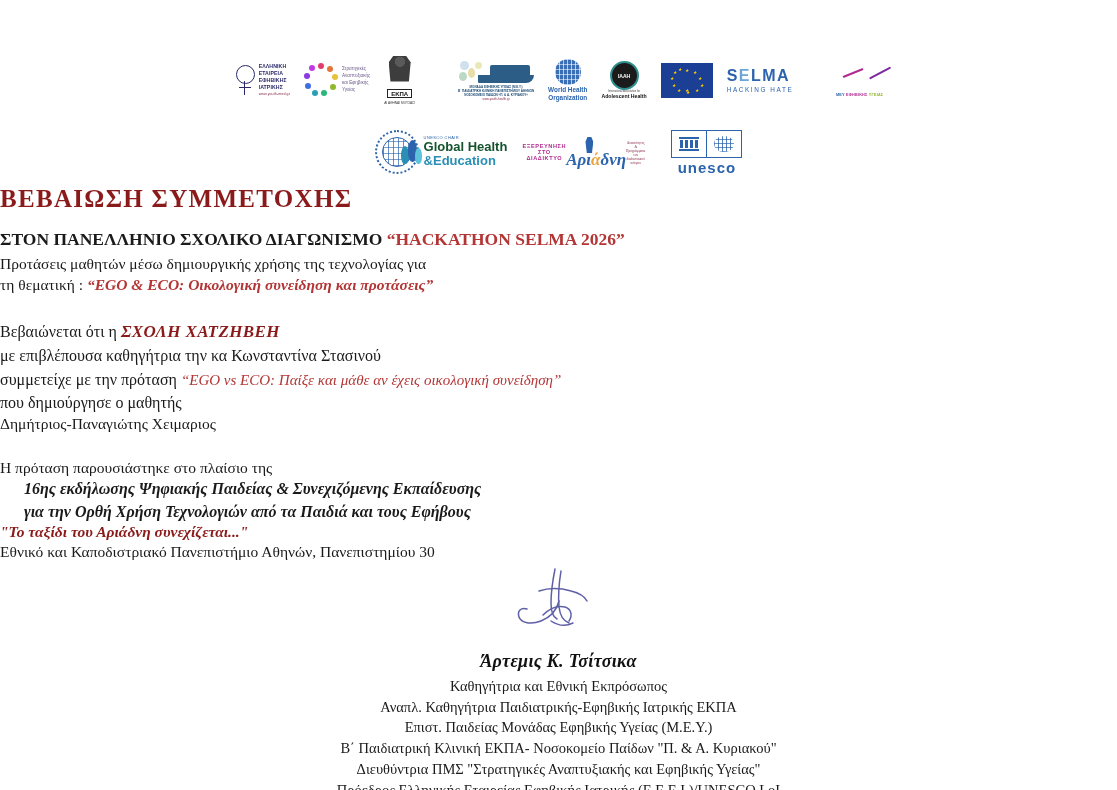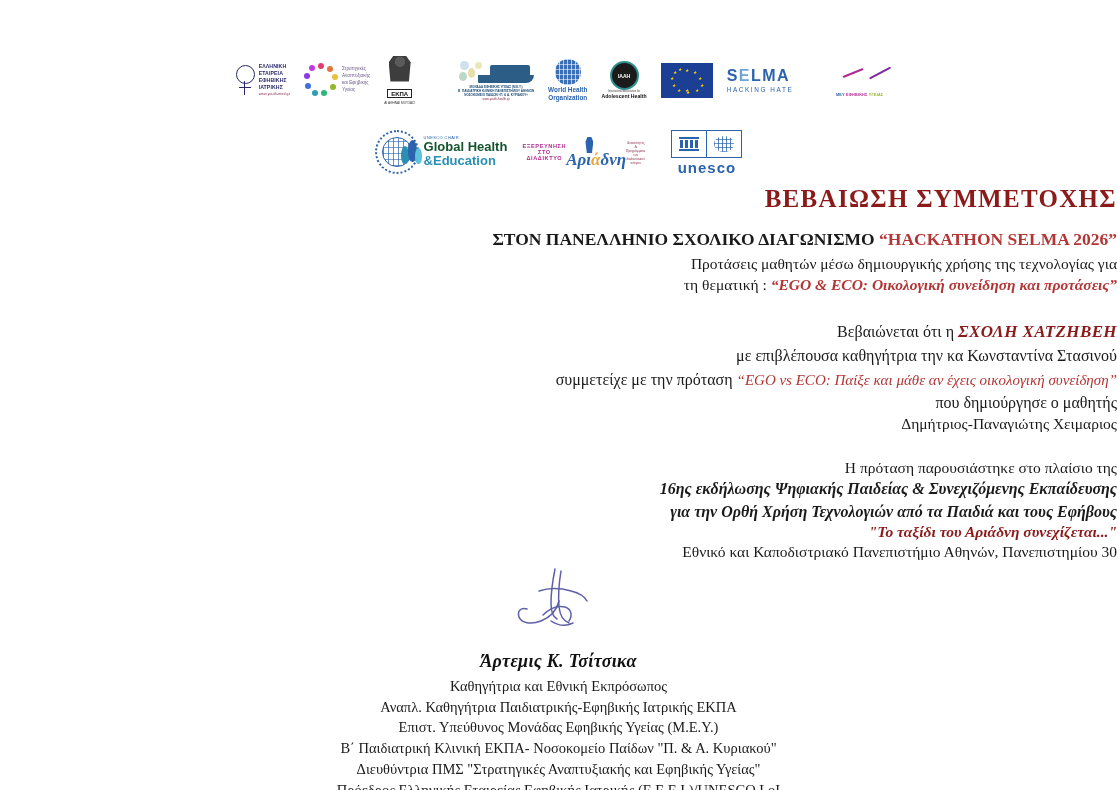--- a/index.html
+++ b/index.html
@@ -203,21 +203,21 @@
     background-image:
       repeating-linear-gradient(90deg, rgba(43,99,173,.8) 0 1px, transparent 1px 4px),
       repeating-linear-gradient(0deg, rgba(43,99,173,.7) 0 1px, transparent 1px 4px);
   }
   .lg-unesco .wm {
     font-family:"Liberation Sans", sans-serif; font-size:15px; font-weight:700;
     color:#2b63ad; letter-spacing:1px; line-height:1; margin-top:2px;
   }
 
   
-  .body-text { position:absolute; left:0; top:185px; width:1117px; text-align:right; }
+  .body-text { position:absolute; left:0; top:185px; width:1117px; text-align:left; }
 
   .t-title {
     font-size: 25px; font-weight: 700; color:#8B1A1A; letter-spacing: 1.3px;
     margin-bottom: 16px;
   }
   .t-sub1 { font-size:17.5px; font-weight:700; color:#1a1a1a; margin-bottom:4px; }
   .t-sub1 .hl { color:#B33535; }
   .t-sub2 { font-size:15.5px; color:#1a1a1a; line-height:1.35; }
   .t-sub2 .thm { color:#B33535; font-style:italic; font-weight:700; }
 
@@ -465,20 +465,20 @@
         <path d="M44 50 C50 44, 58 40, 66 42 C72 44, 74 50, 70 56"></path>
         <path d="M52 56 C58 60, 66 62, 74 58"></path>
       </g>
     </svg>
 
     <div class="sig-name">Άρτεμις Κ. Τσίτσικα</div>
 
     <div class="sig-lines">
       <div>Καθηγήτρια και Εθνική Εκπρόσωπος</div>
       <div>Αναπλ. Καθηγήτρια Παιδιατρικής-Εφηβικής Ιατρικής ΕΚΠΑ</div>
-      <div>Επιστ. Υπεύθυνος Μονάδας Εφηβικής Υγείας (Μ.Ε.Υ.)</div>
+      <div>Επιστ. Παιδείας Μονάδας Εφηβικής Υγείας (Μ.Ε.Υ.)</div>
       <div>Β΄ Παιδιατρική Κλινική ΕΚΠΑ- Νοσοκομείο Παίδων "Π. &amp; Α. Κυριακού"</div>
       <div>Διευθύντρια ΠΜΣ "Στρατηγικές Αναπτυξιακής και Εφηβικής Υγείας"</div>
       <div>Πρόεδρος Ελληνικής Εταιρείας Εφηβικής Ιατρικής (Ε.Ε.Ε.Ι.)/UNESCO LoI</div>
     </div>
   </div>
 
 </div>
 
 </body></html>

